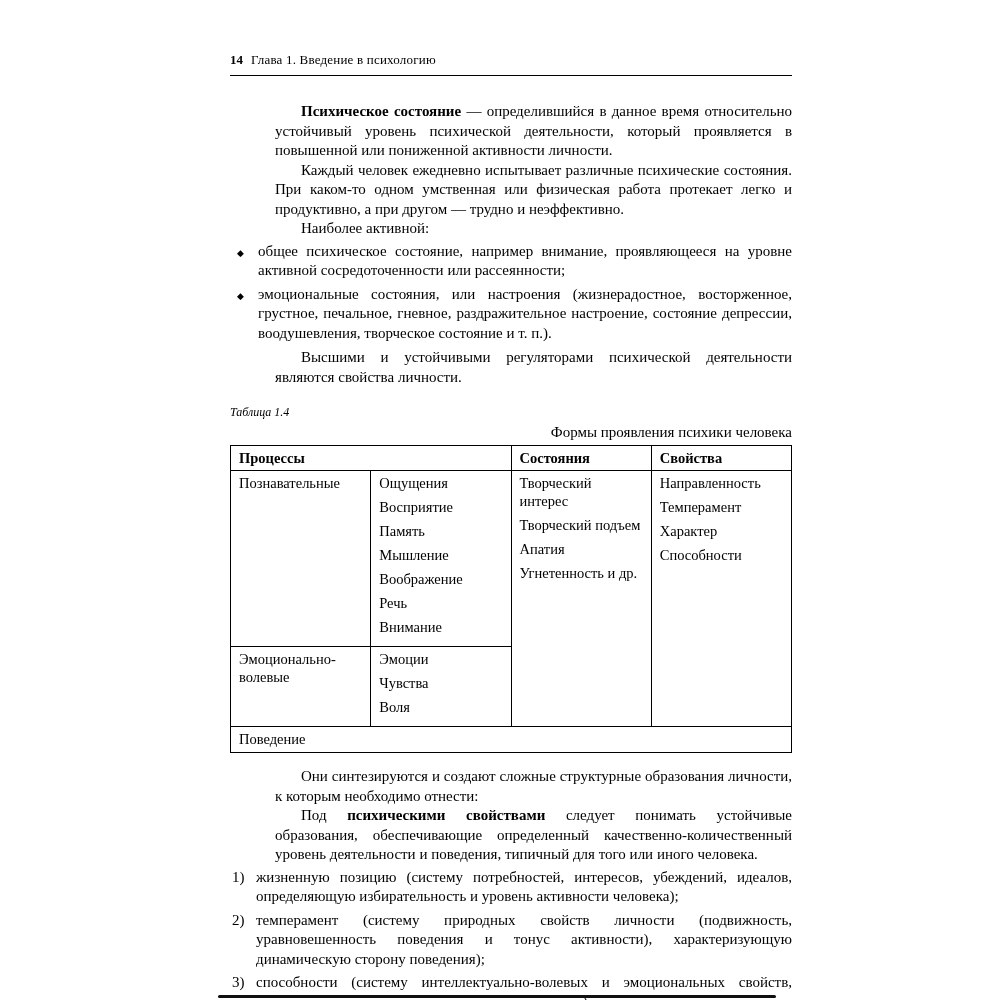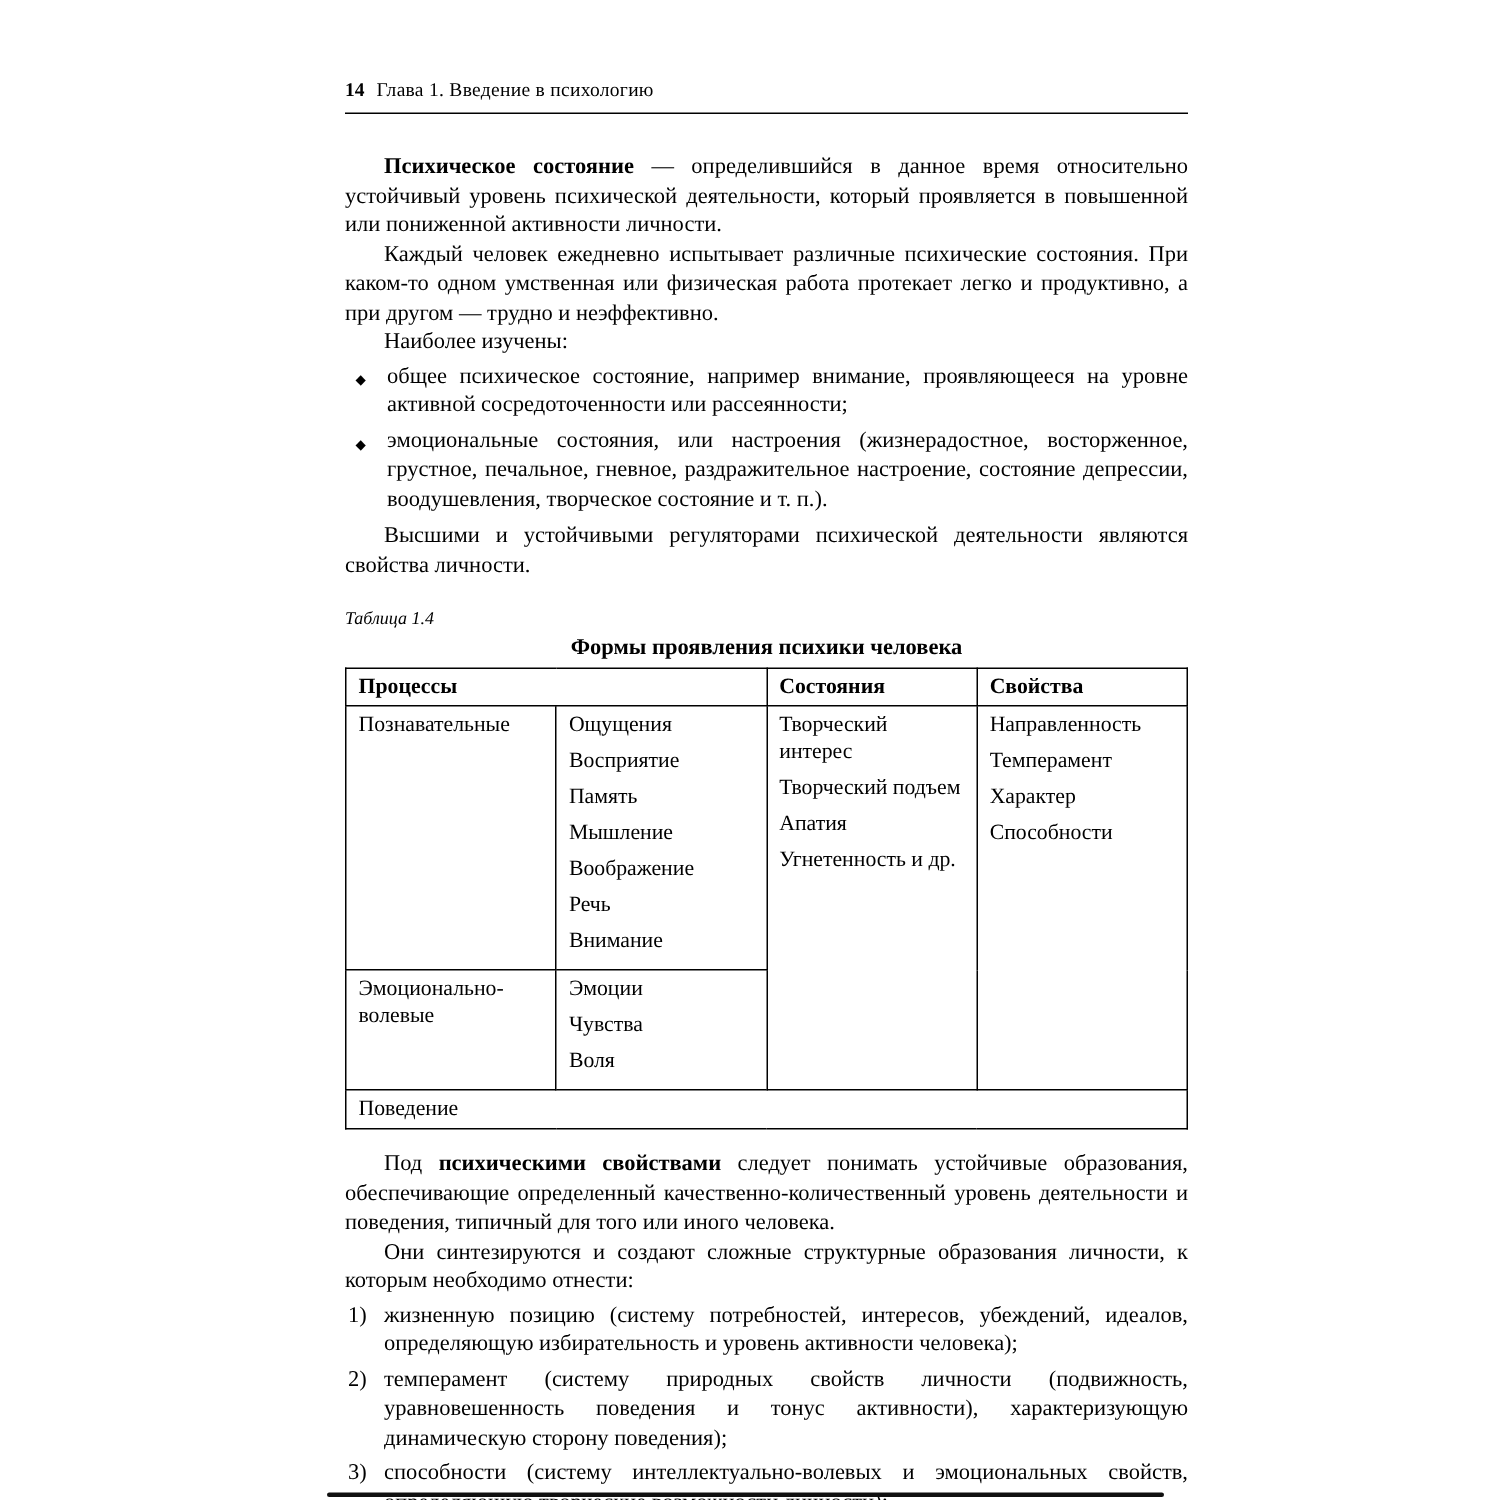--- a/index.html
+++ b/index.html
@@ -6,28 +6,28 @@
   html,body { width:1000px; height:1000px; background:#ffffff; }
   body { font-family:"Liberation Serif", serif; color:#000; position:relative; }
   .page { position:absolute; left:230px; top:52px; width:562px; }
 
   .page-header { display:flex; align-items:baseline; gap:8px;
                  font-size:13px; padding-bottom:7px; border-bottom:1.2px solid #000; }
   .page-number { font-weight:bold; }
   .chapter-title { letter-spacing:.2px; }
 
   .body-text { margin-top:26px; font-size:15px; line-height:19.5px; text-align:justify; }
-  p.para { text-indent:26px; }
+  p.para { text-indent:26px;margin-left:45px; }
 
   .diamond-list { list-style:none; margin:3px 0 5px 0; }
   .diamond-list li { position:relative; padding-left:28px; margin-bottom:4px; }
   .diamond-list .bullet { position:absolute; left:7px; top:2px; font-size:9px; }
 
   .table-caption { margin-top:16px; font-style:italic; font-size:12px; text-align:left; }
-  .table-title   { font-weight:bold; font-size:15px; text-align:center; }
+  .table-title   { font-weight:normal; font-size:15px; text-align:right; }
 
   table.forms { border-collapse:collapse; width:100%; margin-top:3px; margin-bottom:14px;
                 font-size:14.5px; line-height:18px; text-align:left; }
   table.forms th, table.forms td { border:1px solid #000; padding:3px 8px 4px 8px;
                 vertical-align:top; text-align:left;margin-top:28px; }
   table.forms th { font-weight:bold; padding-top:3px; padding-bottom:3px; }
   table.forms col.c1, table.forms col.c2, table.forms col.c3, table.forms col.c4 { width:25%; }
   .cell-line { margin-bottom:6px; }
   td.footer-cell .cell, td.footer-cell { padding-top:2px; padding-bottom:2px; }
 
@@ -46,21 +46,21 @@
     <span class="page-number">14</span>
     <span class="chapter-title">Глава 1. Введение в психологию</span>
   </header>
 
   <div class="body-text">
 
     <p class="para"><b>Психическое состояние</b><span> — определившийся в данное время относительно устойчивый уровень психической деятельности, который проявляется в повышенной или пониженной активности личности.</span></p>
 
     <p class="para">Каждый человек ежедневно испытывает различные психические состояния. При каком-то одном умственная или физическая работа протекает легко и продуктивно, а при другом — трудно и неэффективно.</p>
 
-    <p class="para">Наиболее изучены:</p>
+    <p class="para">Наиболее активной:</p>
 
     <ul class="diamond-list">
       <li>
         <span class="bullet">◆</span>
         <span>общее психическое состояние, например внимание, проявляющееся на уровне активной сосредоточенности или рассеянности;</span>
       </li>
       <li>
         <span class="bullet">◆</span>
         <span>эмоциональные состояния, или настроения (жизнерадостное, восторженное, грустное, печальное, гневное, раздражительное настроение, состояние депрессии, воодушевления, творческое состояние и т. п.).</span>
       </li>
@@ -117,23 +117,23 @@
               <div class="cell-line">Чувства</div>
               <div class="cell-line">Воля</div>
             </td>
         </tr>
         <tr>
           <td colspan="4" class="footer-cell">Поведение</td>
         </tr>
       </tbody>
     </table>
 
+    <p class="para">Они синтезируются и создают сложные структурные образования личности, к которым необходимо отнести:</p>
+
     <p class="para"><span>Под </span><b>психическими свойствами</b><span> следует понимать устойчивые образования, обеспечивающие определенный качественно-количественный уровень деятельности и поведения, типичный для того или иного человека.</span></p>
-
-    <p class="para">Они синтезируются и создают сложные структурные образования личности, к которым необходимо отнести:</p>
 
     <div class="numbered-list">
       <div class="n-item">
         <span class="n-num">1)</span>
         <span>жизненную позицию (систему потребностей, интересов, убеждений, идеалов, определяющую избирательность и уровень активности человека);</span>
       </div>
       <div class="n-item">
         <span class="n-num">2)</span>
         <span>темперамент (систему природных свойств личности (подвижность, уравновешенность поведения и тонус активности), характеризующую динамическую сторону поведения);</span>
       </div>

